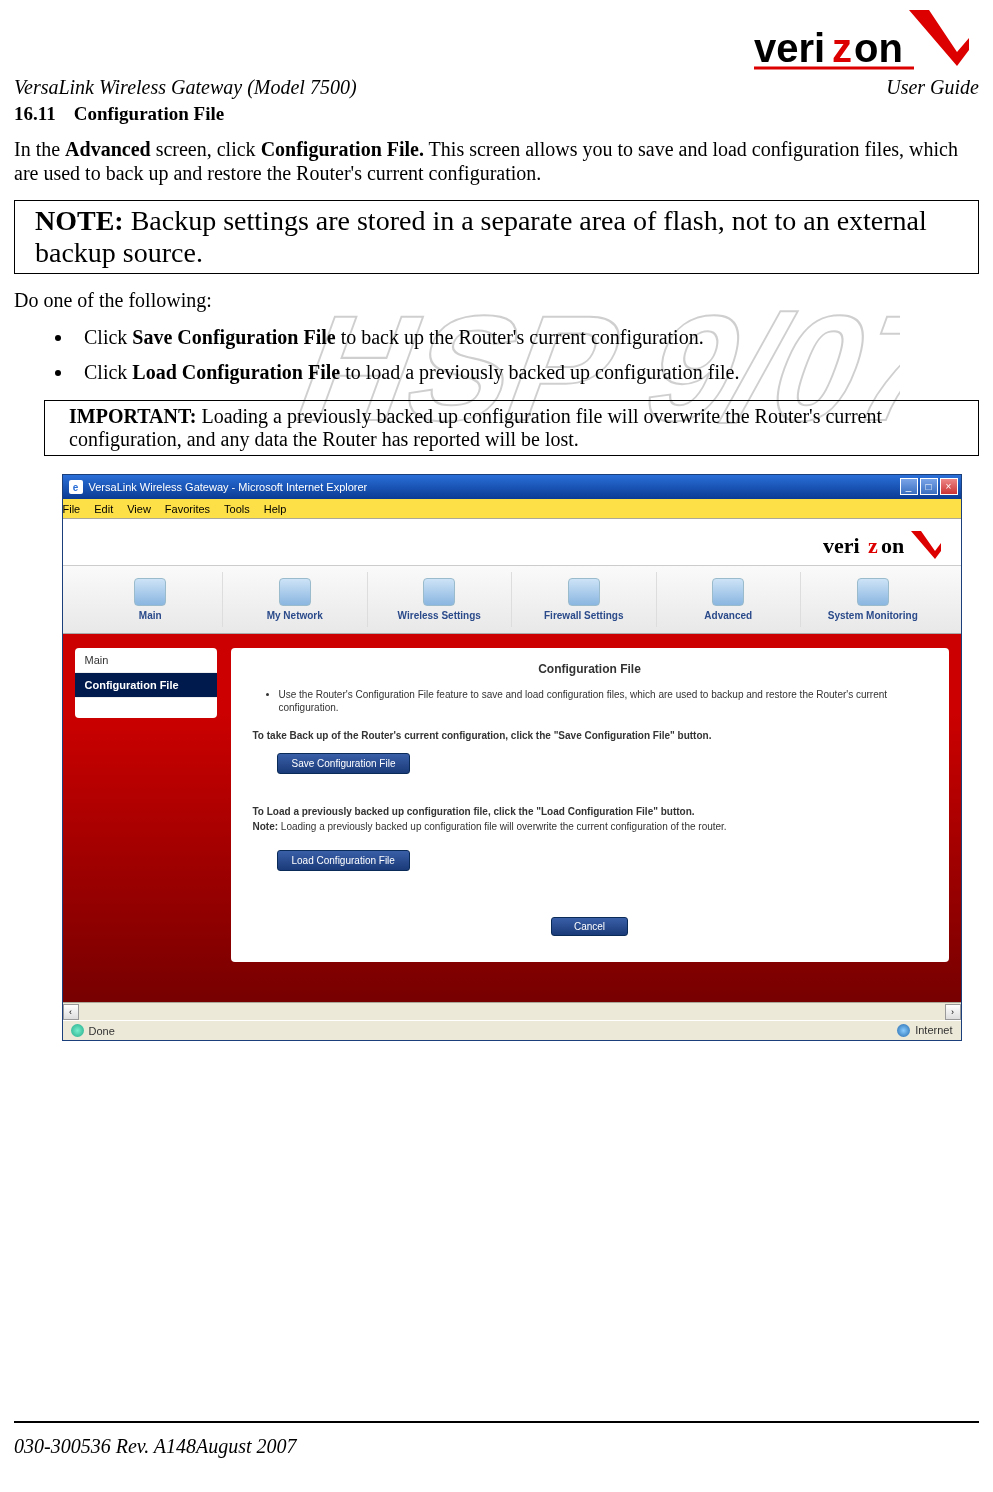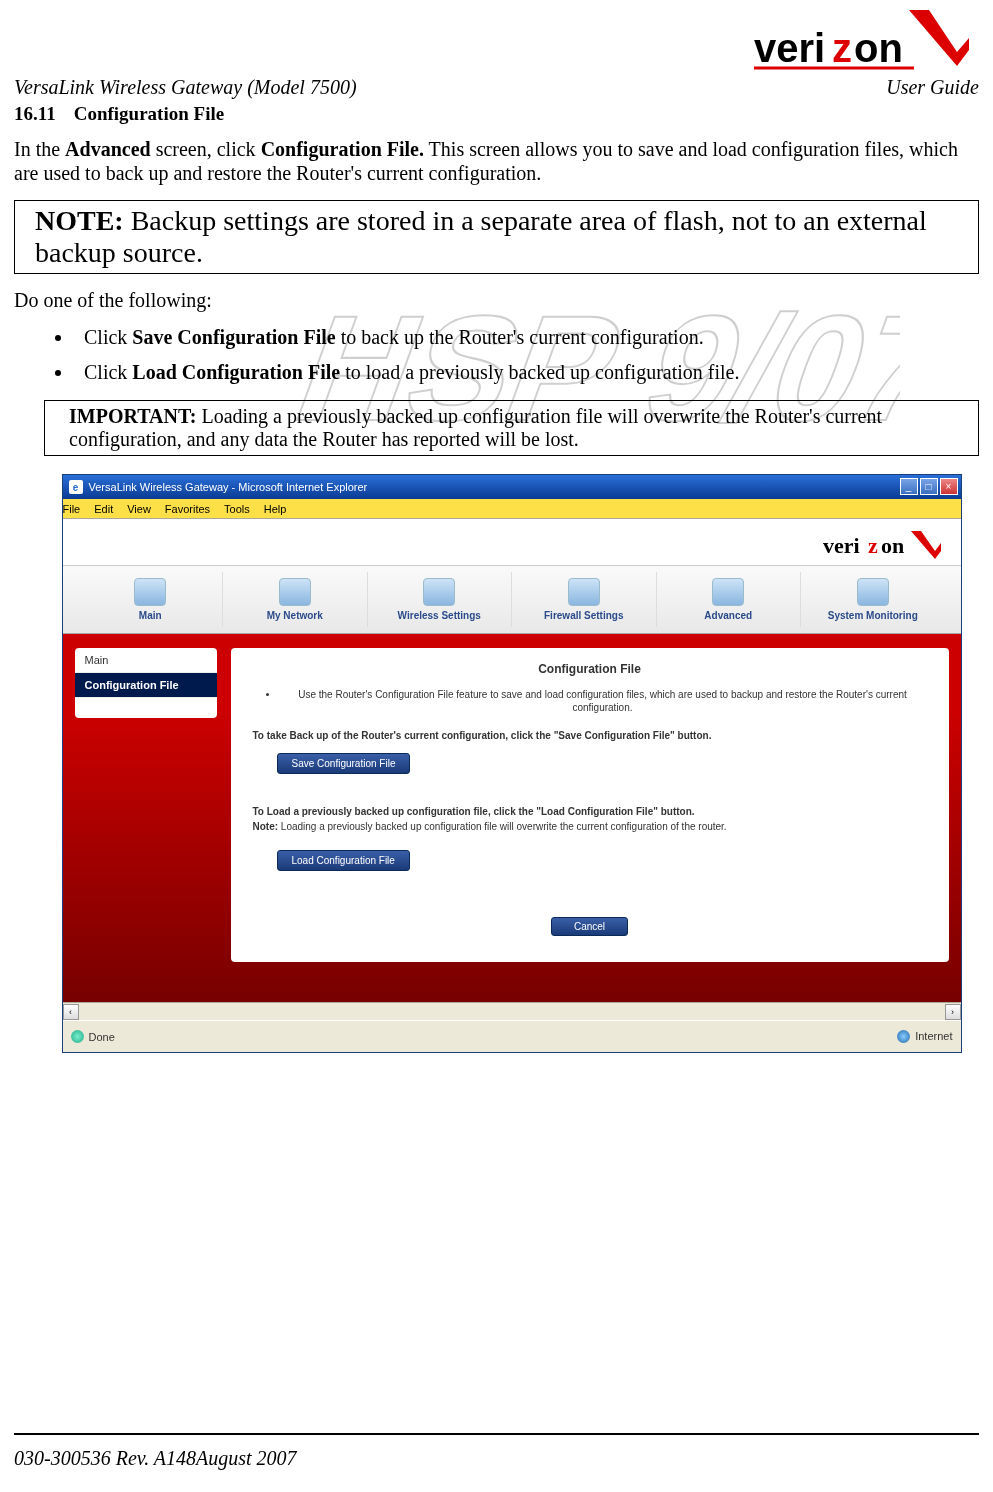--- a/index.html
+++ b/index.html
@@ -145,21 +145,21 @@
   .rp-side-item.active {
     background: #001a4d; color: #fff; font-weight: bold;
   }
   .rp-main {
     flex: 1; background: #fff; border-radius: 4px;
     padding: 14px 22px 26px 22px;
     font-size: 10px; color: #333;
   }
   .rp-main-title { text-align: center; font-size: 12px; font-weight: bold; margin-bottom: 12px; }
   .rp-main ul { margin: 4px 0 16px 26px; padding: 0; }
-  .rp-main li { margin-bottom: 3px; line-height: 1.3; text-align: center; }
+  .rp-main li { margin-bottom: 3px; line-height: 1.3; }
   .rp-strong { font-weight: bold; margin: 16px 0 4px 0; }
   .rp-note { margin-bottom: 10px; }
   .rp-btn {
     display: inline-block;
     background: linear-gradient(#3a5fa8,#1a3a78);
     color: #fff; font-size: 10px; padding: 4px 14px;
     border: 1px solid #0a2a58; border-radius: 3px;
     margin: 8px 0 16px 24px;
   }
   .rp-cancel-wrap { text-align: center; margin-top: 30px; }
@@ -172,21 +172,21 @@
   .ie-scroll {
     height: 18px; background: #ece9d8; border-top: 1px solid #aca899;
     display: flex; align-items: center; position: relative;
   }
   .ie-scroll .arrow-left, .ie-scroll .arrow-right {
     width: 16px; height: 16px; background: linear-gradient(#fff,#ddd);
     border: 1px solid #999; font-size: 9px; display: flex; align-items:center; justify-content:center;
   }
   .ie-scroll .arrow-right { margin-left: auto; }
   .ie-status {
-    height: 32px; background: #ece9d8; border-top: 1px solid #fff;
+    height: 20px; background: #ece9d8; border-top: 1px solid #fff;
     display: flex; align-items: center; font-size: 11px; padding: 0 8px;
     justify-content: space-between; color: #333;
   }
   .ie-status-left { display: flex; align-items: center; gap: 5px; }
   .ie-status-right { display: flex; align-items: flex-start; gap: 5px; }
   .ie-status-icon {
     width: 13px; height: 13px; border-radius: 50%;
     background: radial-gradient(#7ec, #2a8);
   }
   .ie-inet-icon {

